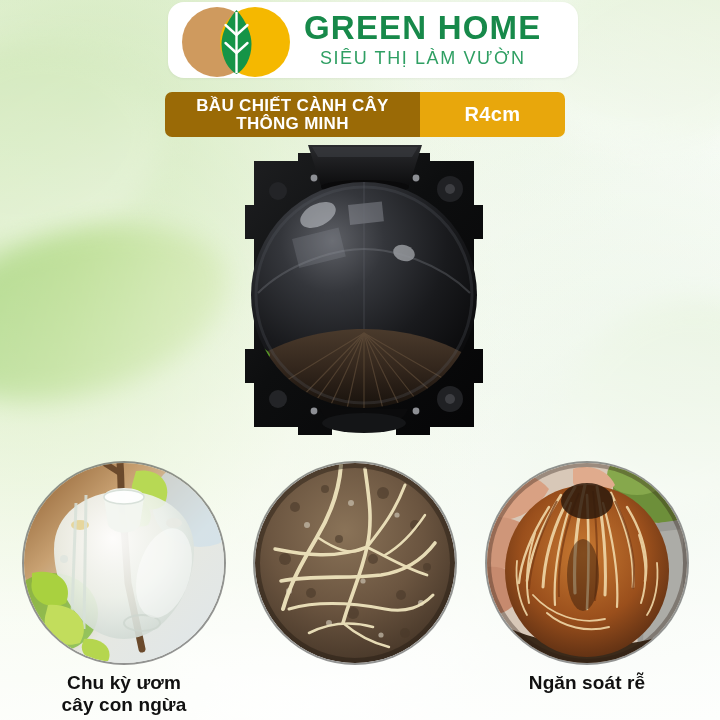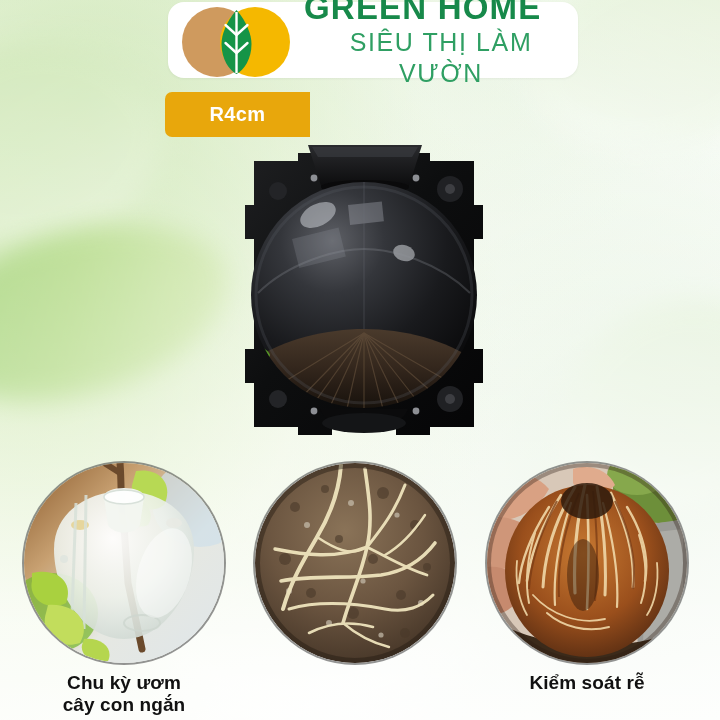--- a/index.html
+++ b/index.html
@@ -46,21 +46,21 @@
   .logo-mark{position:relative;width:128px;height:80px;flex:0 0 128px;margin-left:4px;}
   .logo-mark .circ{position:absolute;top:7px;width:70px;height:70px;border-radius:50%;}
   .logo-mark .circ-left{left:10px;background:#cf9a5e;}
   .logo-mark .circ-right{left:48px;background:#f5b800;}
   .logo-mark .leaf-ico{position:absolute;left:48px;top:9px;width:33px;height:66px;}
   .logo-text{display:flex;flex-direction:column;justify-content:center;margin-left:4px;}
   .brand-main{
     font-size:33px;font-weight:bold;letter-spacing:1.2px;color:#17894a;line-height:1.02;
   }
   .brand-sub{
-    font-size:25px;color:#2f9f63;letter-spacing:1.6px;line-height:1.25;margin-top:2px;
+    font-size:18px;color:#2f9f63;letter-spacing:1.6px;line-height:1.25;margin-top:2px;
     text-align:center;
   }
 
   
   .banner{
     position:absolute;left:165px;top:92px;width:400px;height:45px;
     display:flex;border-radius:7px;overflow:hidden;
   }
   .banner-main{
     flex:1 1 auto;background:#9a6a06;display:flex;align-items:center;justify-content:center;
@@ -122,20 +122,26 @@
         <path d="M16.5 44 L5.5 34 M16.5 44 L27.5 34" stroke="#ffffff" stroke-width="2.4" fill="none" stroke-linecap="round"></path>
       </svg>
     </div>
     <div class="logo-text">
       <div class="brand-main">GREEN HOME</div>
       <div class="brand-sub">SIÊU THỊ LÀM VƯỜN</div>
     </div>
   </div>
 
   <div class="banner">
+    <div class="banner-main">
+        <span>
+          <span style="display: block;">BẦU CHIẾT CÀNH CÂY</span>
+          <span style="display: block;">THÔNG MINH</span>
+        </span>
+      </div>
     <div class="banner-badge">
       <span>R4cm</span>
     </div>
   </div>
 
   <div class="hero">
     <svg viewBox="0 0 256 302">
       <defs>
         <radialGradient id="sphereG" cx="36%" cy="26%" r="82%">
           <stop offset="0%" stop-color="#5e6066"></stop>
@@ -260,21 +266,21 @@
 
           <path d="M8 110 C34 104 50 120 42 140 C22 150 4 134 8 118 Z" fill="#a9d13f"></path>
           <path d="M24 142 C52 140 68 160 56 180 C32 188 16 168 22 150 Z" fill="#c2dd5c"></path>
           <path d="M60 176 C78 174 90 186 84 198 C68 202 56 192 58 182 Z" fill="#b5d64e"></path>
 
           <ellipse cx="140" cy="110" rx="26" ry="46" fill="#ffffff" opacity=".45" transform="rotate(16 140 110)"></ellipse>
         </svg>
       </div>
       <div class="fcap">
         <span>Chu kỳ ươm</span><br>
-        <span>cây con ngắn</span>
+        <span>cây con ngừa</span>
       </div>
     </div>
 
     <div class="feature f2">
       <div class="photo">
         <svg viewBox="0 0 200 200">
           <defs>
             <radialGradient id="p2soil" cx="45%" cy="34%" r="78%">
               <stop offset="0%" stop-color="#8a7358"></stop>
               <stop offset="50%" stop-color="#6b5540"></stop>
@@ -381,18 +387,18 @@
             <path d="M70 38 C54 68 44 98 42 126"></path>
           </g>
 
           <ellipse cx="100" cy="38" rx="26" ry="18" fill="#2e1a0c" opacity=".85"></ellipse>
           <ellipse cx="96" cy="112" rx="16" ry="36" fill="#3a1d0c" opacity=".5"></ellipse>
 
           <circle cx="100" cy="100" r="99" fill="none" stroke="#2a1a10" stroke-width="6" opacity=".35"></circle>
         </svg>
       </div>
       <div class="fcap">
-        <span>Kiểm soát rễ</span>
+        <span>Ngăn soát rễ</span>
       </div>
     </div>
 
   </div>
 </div>
 
 </body></html>

